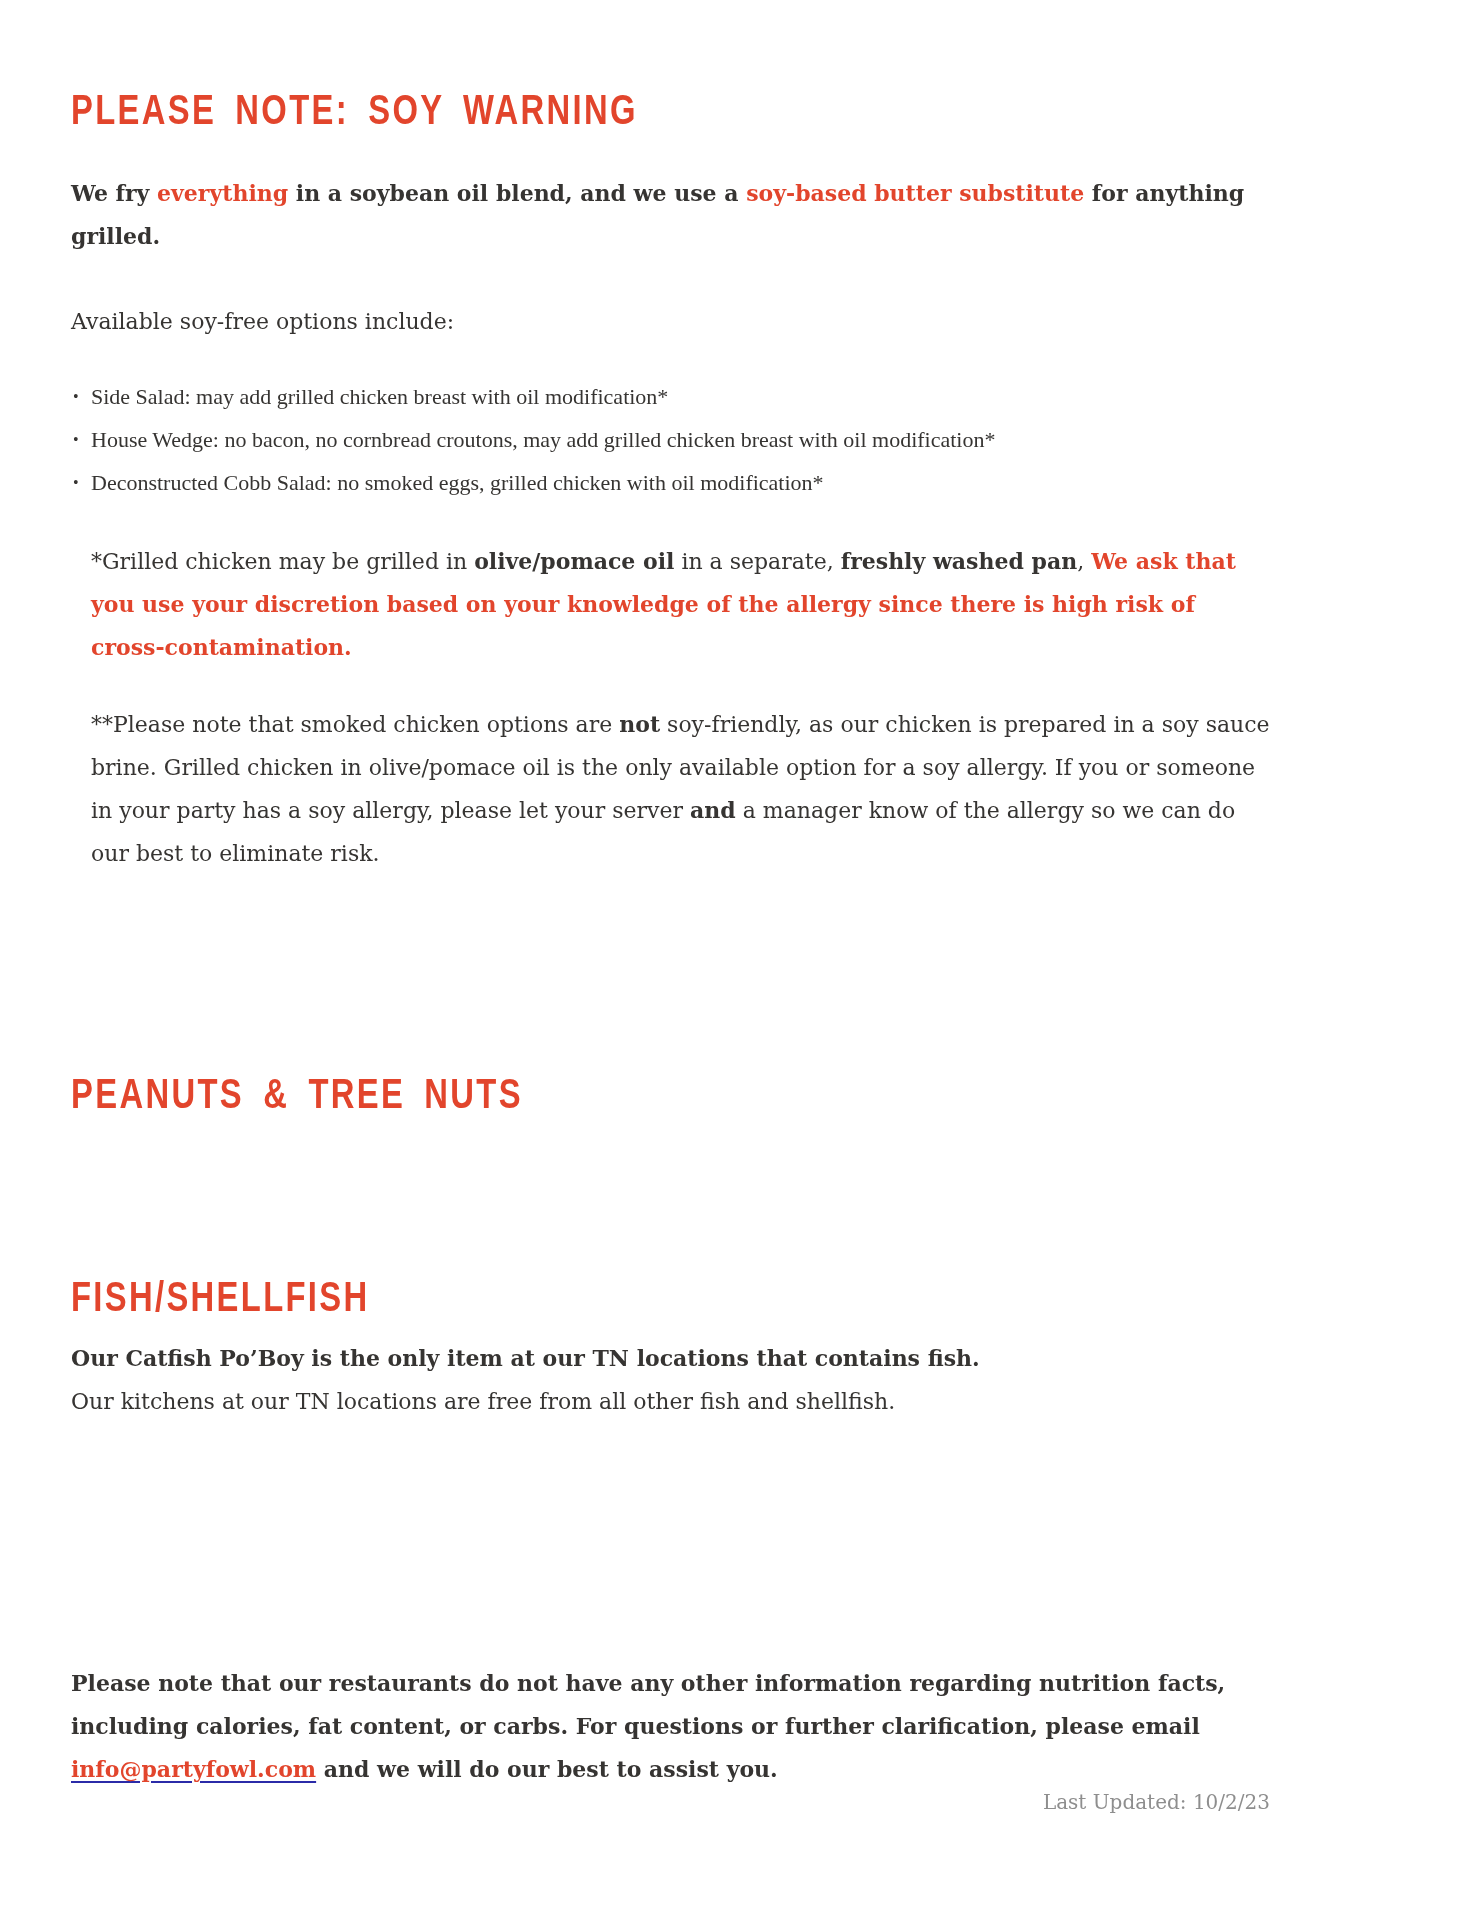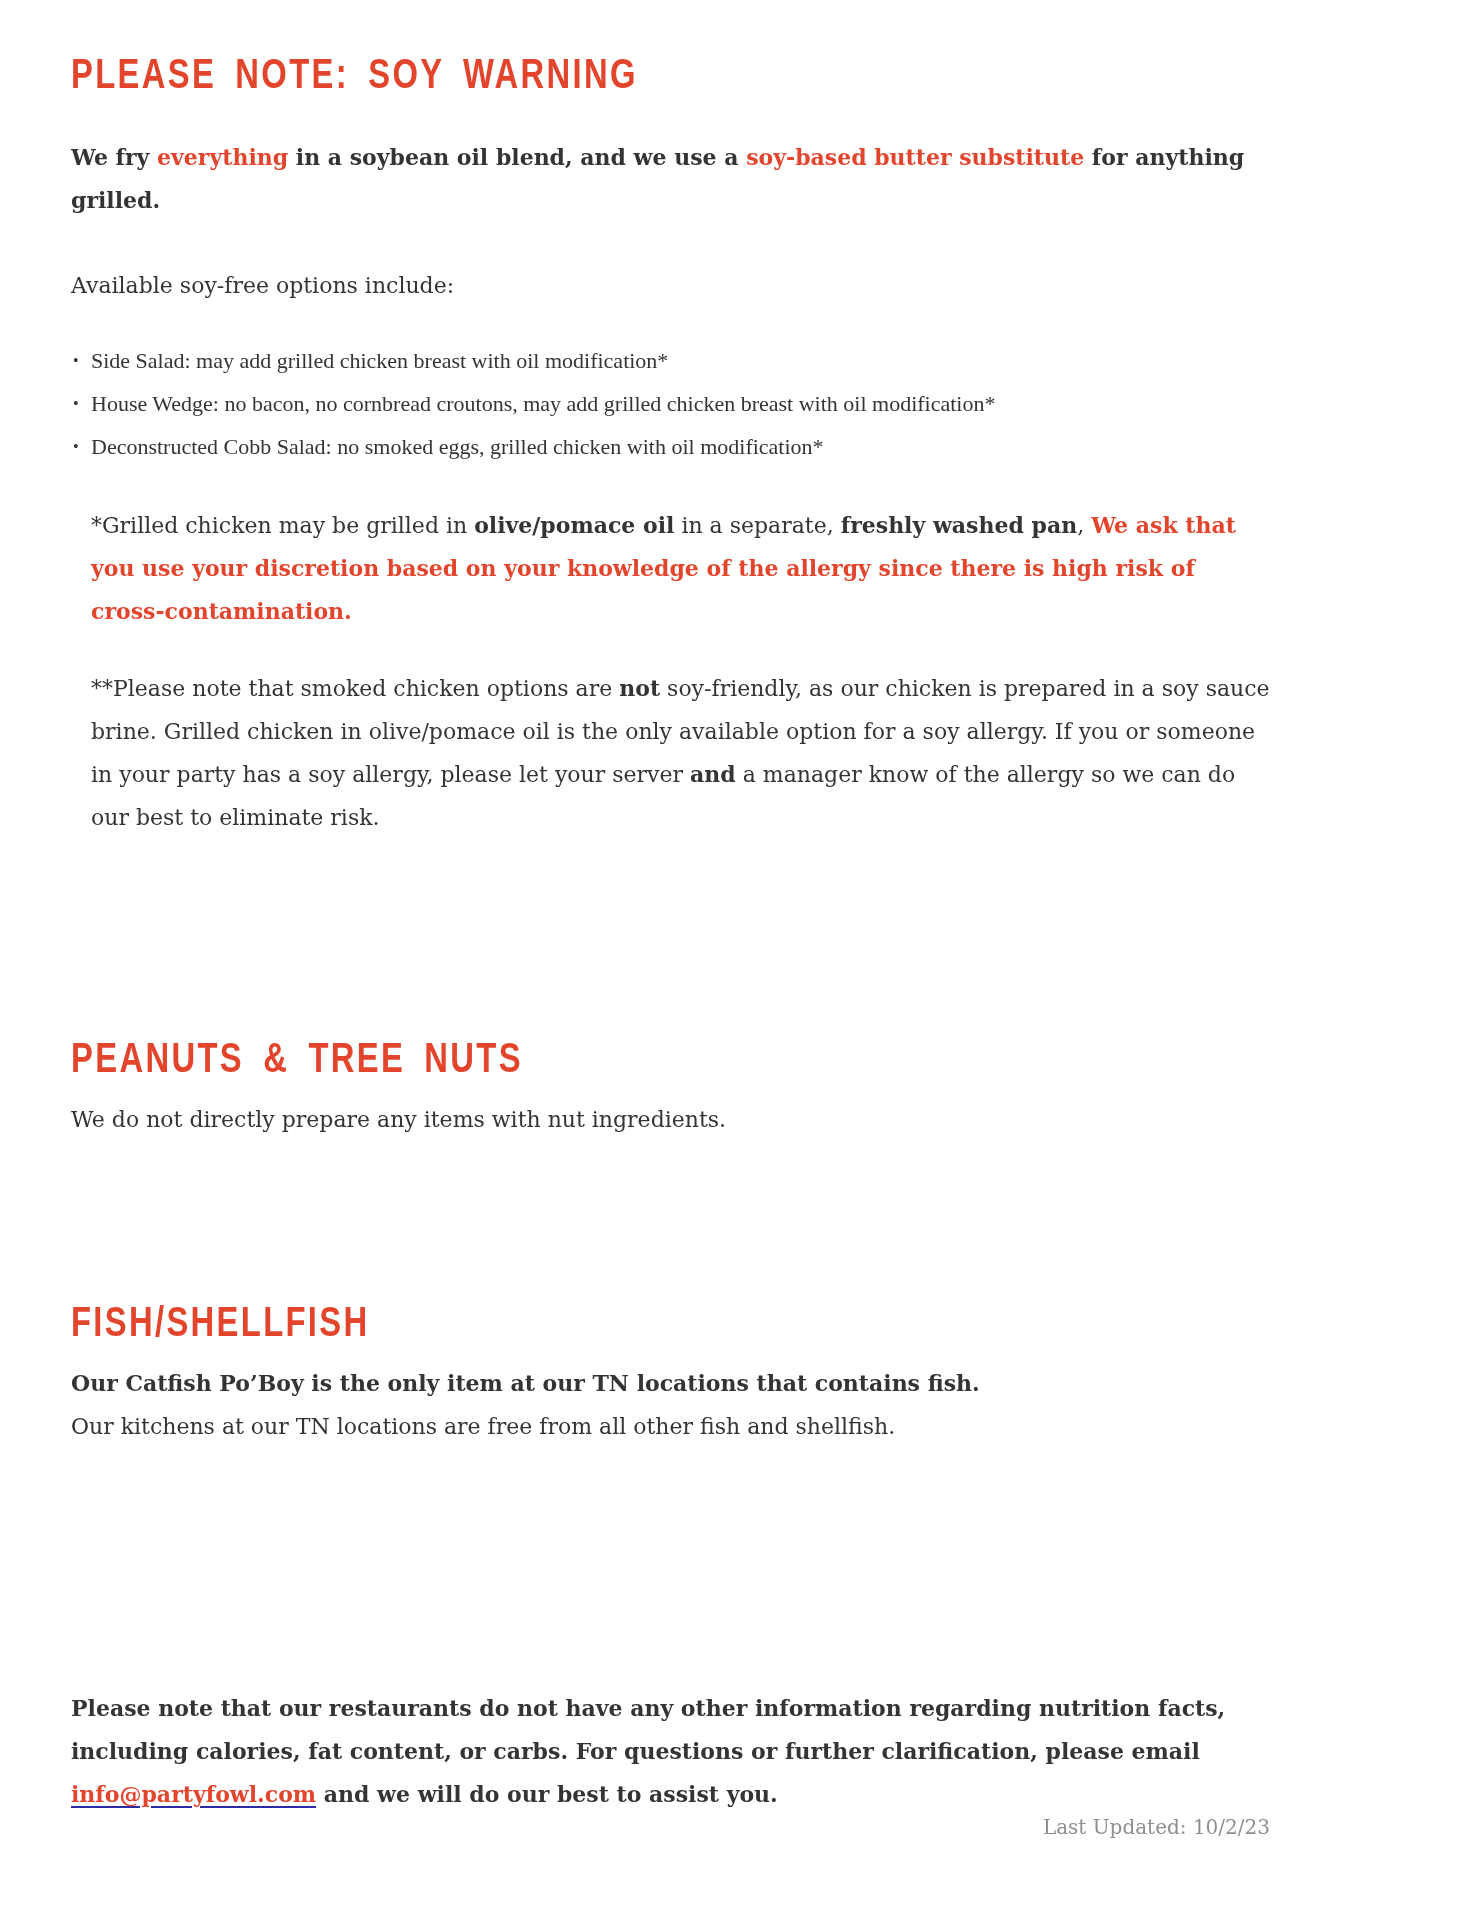--- a/index.html
+++ b/index.html
@@ -11,21 +11,21 @@
   html,body{margin:0;padding:0;}
   body{
     width:1484px;height:1920px;
     background:#ffffff;
     font-family:"DejaVu Serif","Liberation Serif",serif;
     color:var(--ink);
     overflow:hidden;
   }
   .page{
     width:1341px;height:1920px;
-    padding:52px 71px 0 71px;
+    padding:88px 71px 0 71px;
     border-radius:18px;
   }
   
   .rubric{
     margin:0;
     height:44px;
     line-height:44px;
     font-family:"Liberation Sans","DejaVu Sans",sans-serif;
     font-weight:800;
     font-size:42px;
@@ -109,21 +109,20 @@
     <li>House Wedge: no bacon, no cornbread croutons, may add grilled chicken breast with oil modification*</li>
     <li>Deconstructed Cobb Salad: no smoked eggs, grilled chicken with oil modification*</li>
   </ul>
 
   <p class="note1"><span>*Grilled chicken may be grilled in </span><span class="b">olive/pomace oil</span><span> in a separate, </span><span class="b">freshly washed pan</span><span>, </span><span class="rb">We ask that you use your discretion based on your knowledge of the allergy since there is high risk of cross-contamination.</span></p>
 
   <p class="note2"><span>**Please note that smoked chicken options are </span><span class="b">not</span><span> soy-friendly, as our chicken is prepared in a soy sauce brine. Grilled chicken in olive/pomace oil is the only available option for a soy allergy. If you or someone in your party has a soy allergy, please let your server </span><span class="b">and</span><span> a manager know of the allergy so we can do our best to eliminate risk.</span></p>
 
   <h1 class="rubric h-nuts"><span class="squish">PEANUTS &amp; TREE NUTS</span></h1>
   <div class="sec-body">
-    <p>We do not directly prepare any items with nut ingredients.</p>
   </div>
 
   <h1 class="rubric h-fish"><span class="squish">FISH/SHELLFISH</span></h1>
   <div class="sec-body">
     <p class="b">Our Catfish Po’Boy is the only item at our TN locations that contains fish.</p>
     <p>Our kitchens at our TN locations are free from all other fish and shellfish.</p>
   </div>
 
   <p class="footer-note"><span class="b">Please note that our restaurants do not have any other information regarding nutrition facts, including calories, fat content, or carbs. For questions or further clarification, please email </span><a class="link" href="#">info@partyfowl.com</a><span class="b"> and we will do our best to assist you.</span></p>
 

